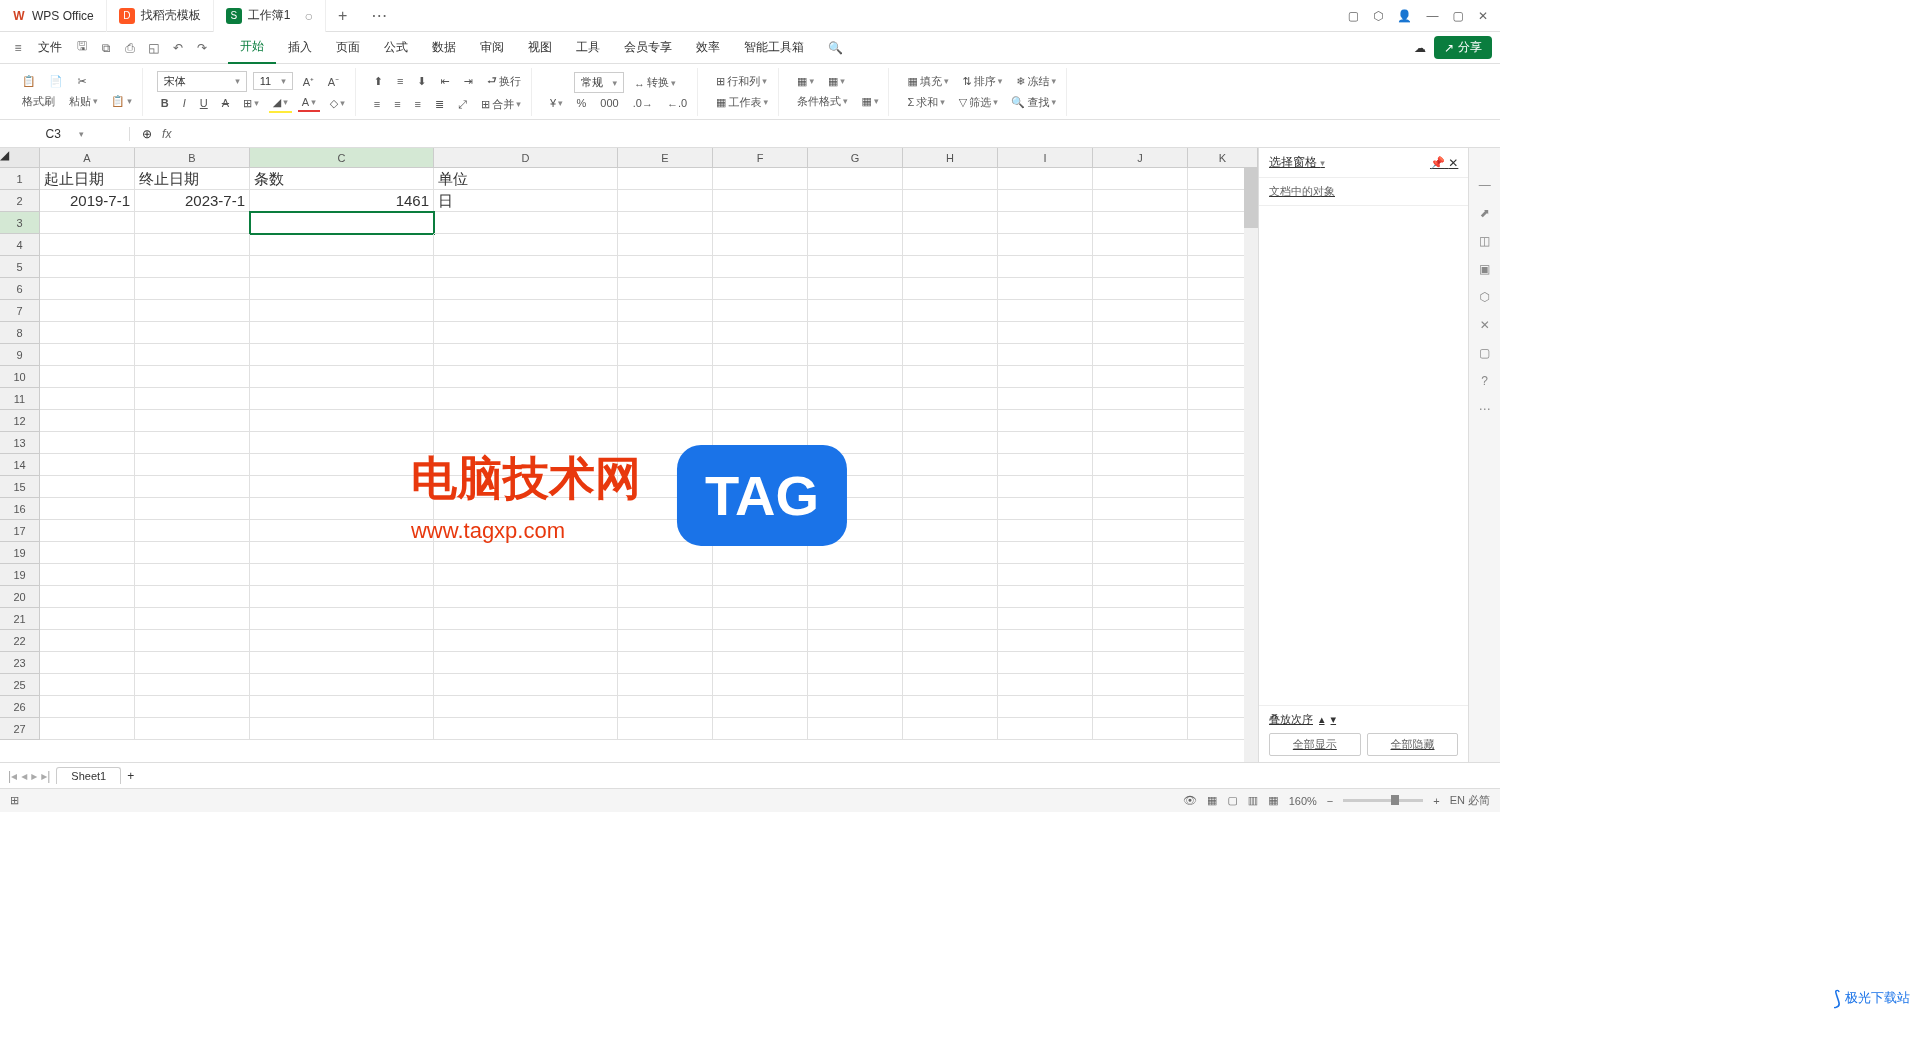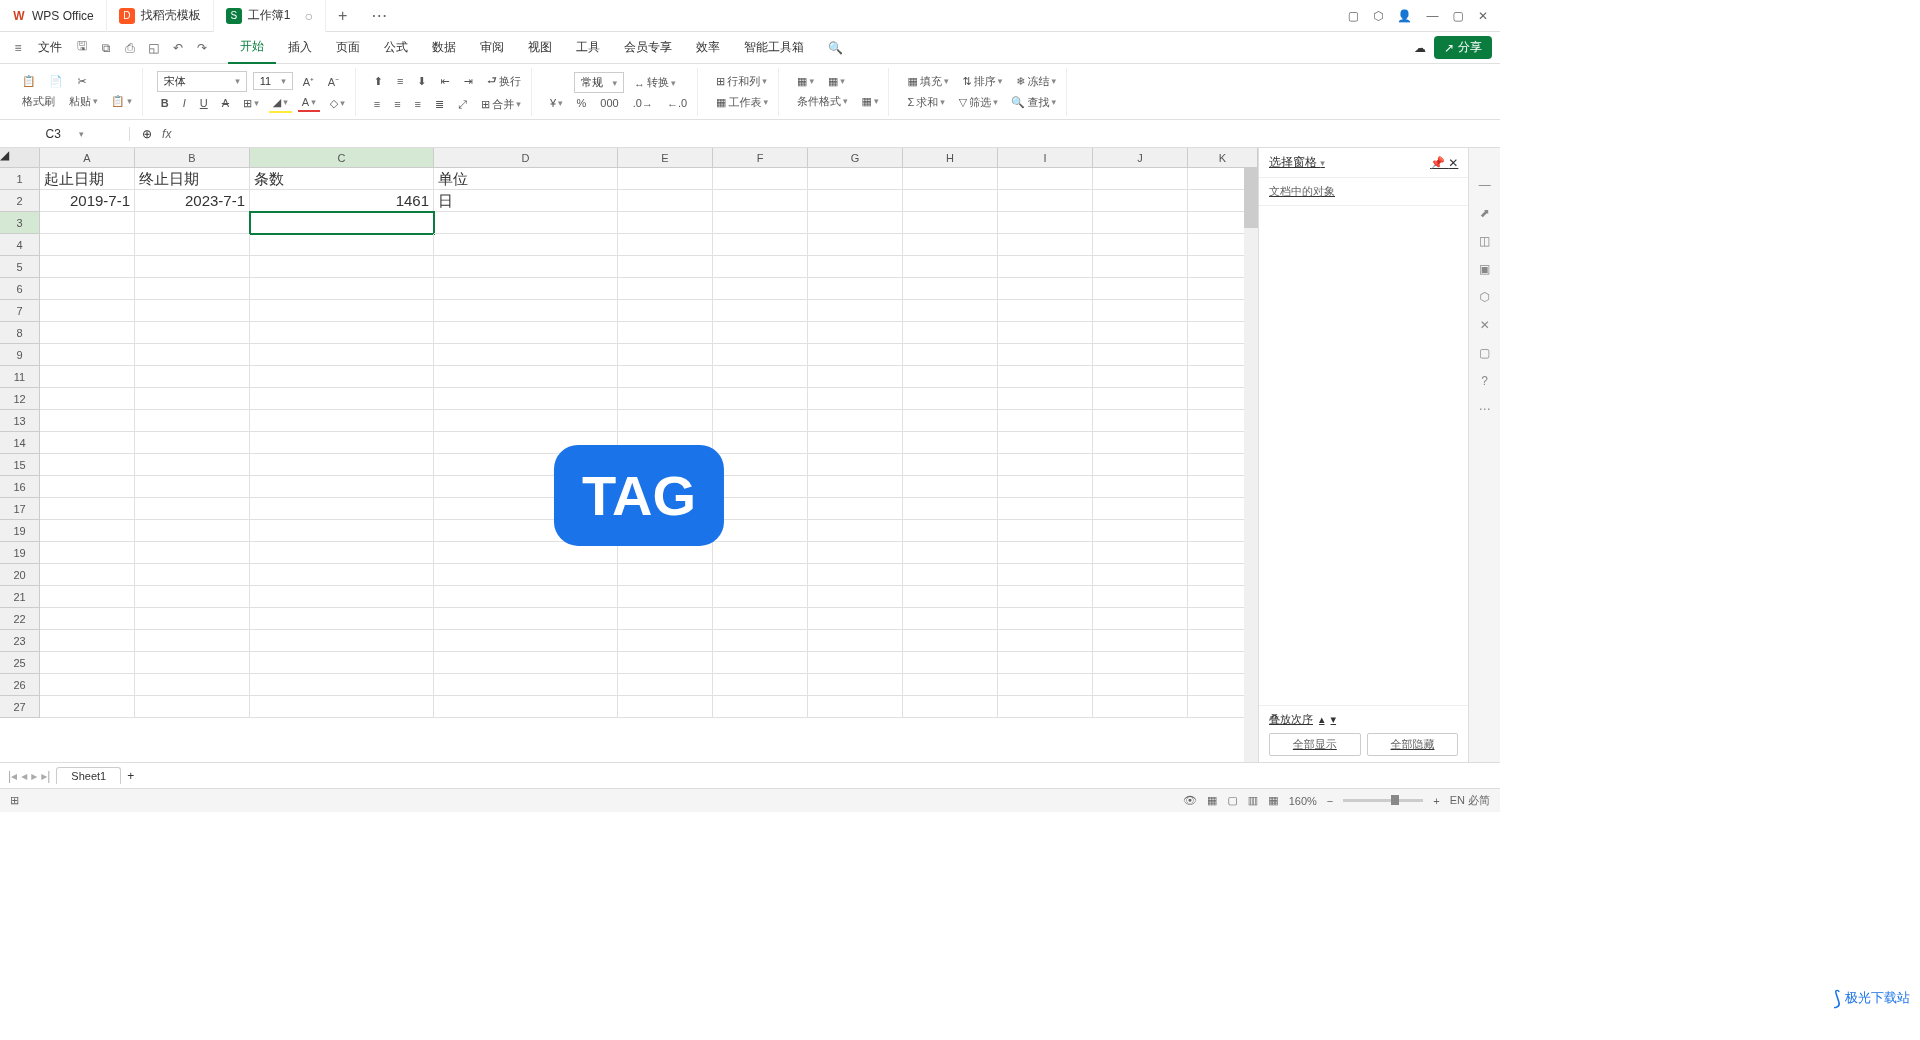--- a/index.html
+++ b/index.html
@@ -400,20 +400,34 @@
             <div class="cell" style="width: 184px;"></div>
             <div class="cell" style="width: 95px;"></div>
             <div class="cell" style="width: 95px;"></div>
             <div class="cell" style="width: 95px;"></div>
             <div class="cell" style="width: 95px;"></div>
             <div class="cell" style="width: 95px;"></div>
             <div class="cell" style="width: 95px;"></div>
             <div class="cell" style="width: 70px;"></div>
           </div>
           <div class="row">
+            <div class="row-h">10</div>
+            <div class="cell" style="width: 95px;"></div>
+            <div class="cell" style="width: 115px;"></div>
+            <div class="cell" style="width: 184px;"></div>
+            <div class="cell" style="width: 184px;"></div>
+            <div class="cell" style="width: 95px;"></div>
+            <div class="cell" style="width: 95px;"></div>
+            <div class="cell" style="width: 95px;"></div>
+            <div class="cell" style="width: 95px;"></div>
+            <div class="cell" style="width: 95px;"></div>
+            <div class="cell" style="width: 95px;"></div>
+            <div class="cell" style="width: 70px;"></div>
+          </div>
+          <div class="row">
             <div class="row-h">11</div>
             <div class="cell" style="width: 95px;"></div>
             <div class="cell" style="width: 115px;"></div>
             <div class="cell" style="width: 184px;"></div>
             <div class="cell" style="width: 184px;"></div>
             <div class="cell" style="width: 95px;"></div>
             <div class="cell" style="width: 95px;"></div>
             <div class="cell" style="width: 95px;"></div>
             <div class="cell" style="width: 95px;"></div>
             <div class="cell" style="width: 95px;"></div>
@@ -629,20 +643,24 @@
             <div class="cell" style="width: 95px;"></div>
             <div class="cell" style="width: 95px;"></div>
             <div class="cell" style="width: 70px;"></div>
           </div>
         </div>
       <div class="scroll-v">
           <div class="scroll-v-thumb"></div>
         </div>
       <div class="watermark">
         <div class="wm-row">
+          <div>
+            <div class="wm-text">电脑技术网</div>
+            <div class="wm-url">www.tagxp.com</div>
+          </div>
           <div class="wm-tag">TAG</div>
         </div>
       </div>
     </div>
 
     <div class="right-panel">
       <div class="rp-header">
         <span><span>选择窗格</span> <span class="dd">▾</span></span>
         <span>
           <span>📌</span>

